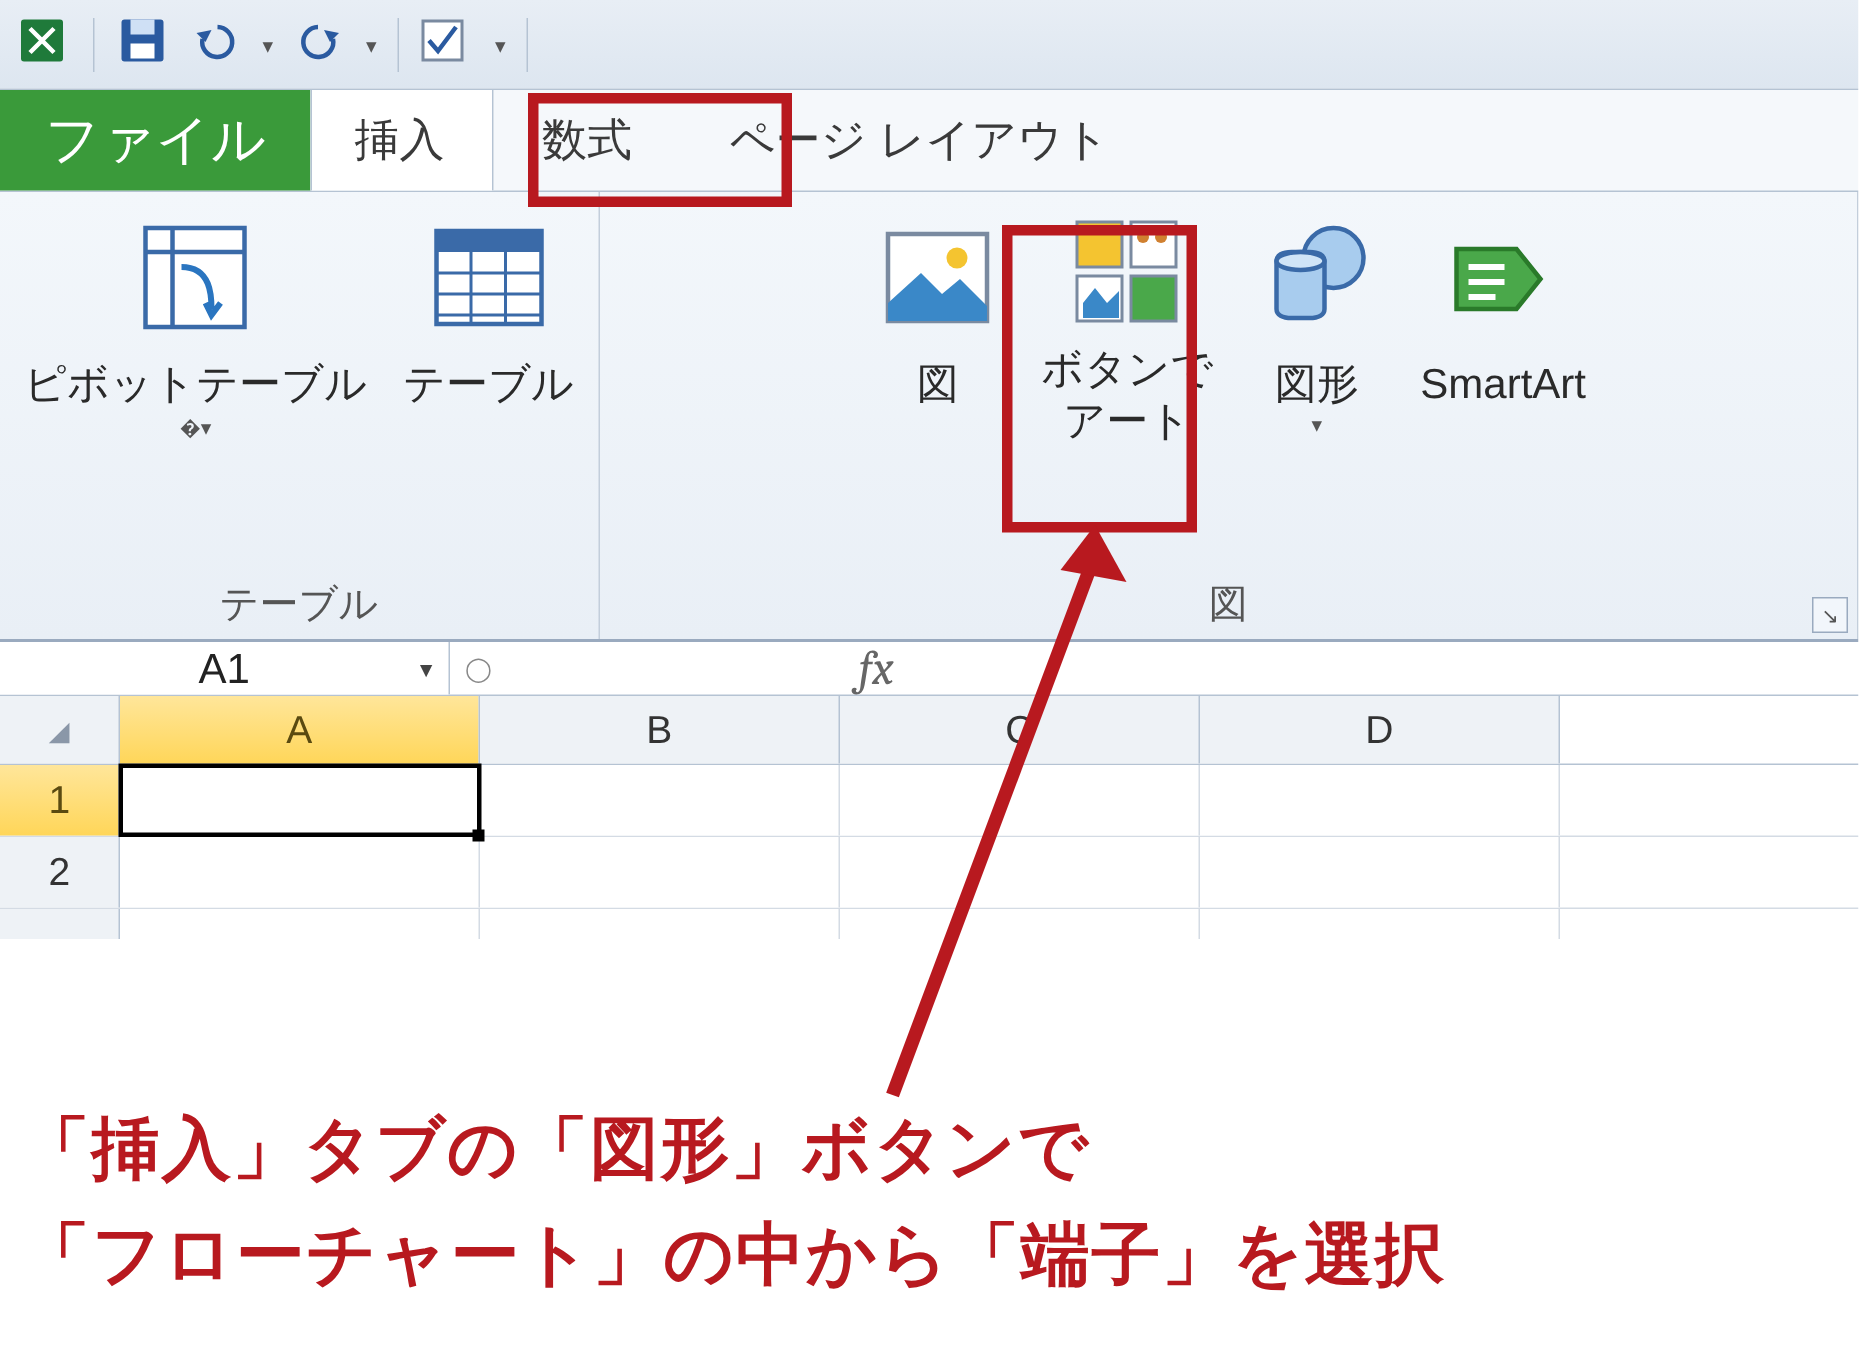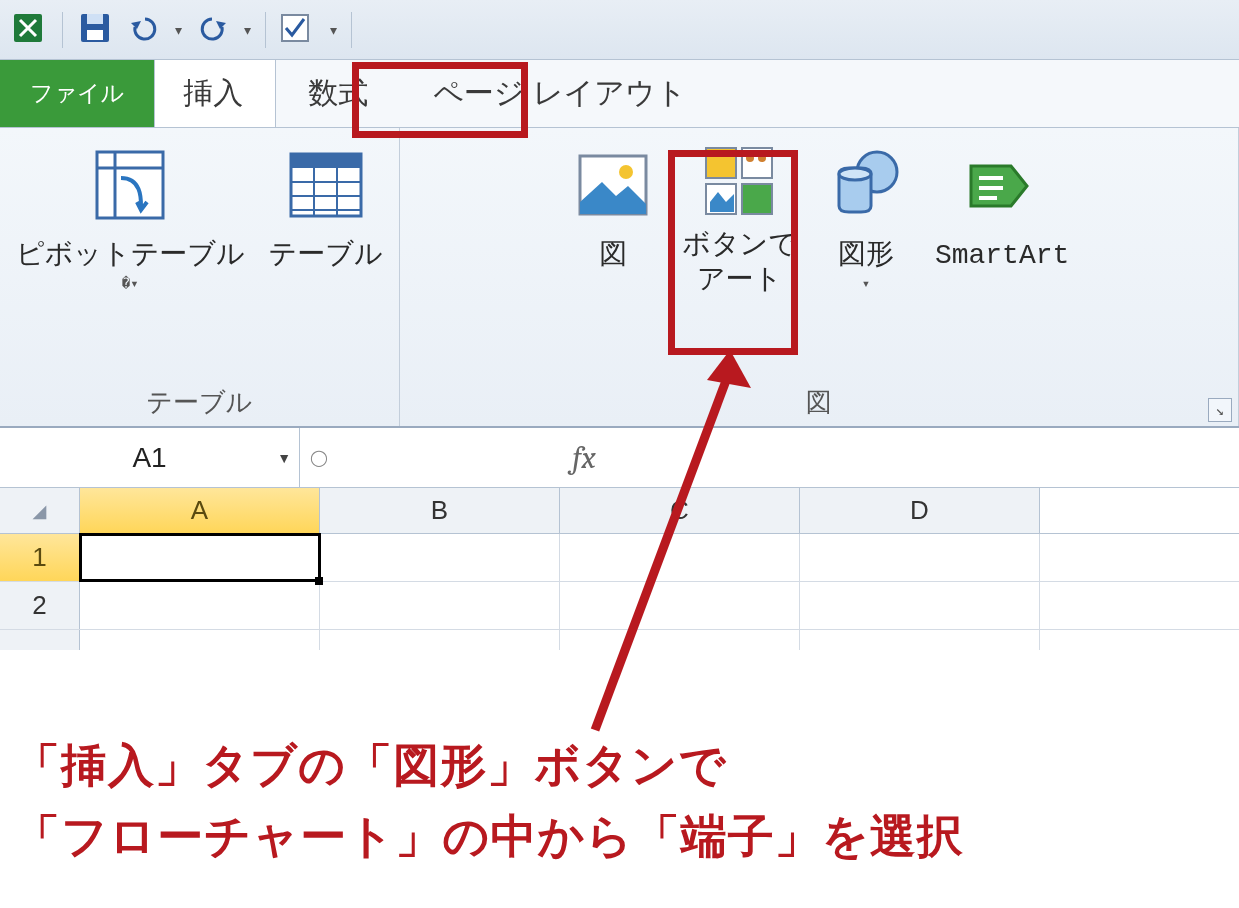--- a/index.html
+++ b/index.html
@@ -37,37 +37,36 @@
     align-items: center;
     justify-content: center;
     font-size: 30px;
     color: #3a3a3a;
     padding: 0 32px;
     border-right: 1px solid transparent;
   }
   .tab.file {
     background: #3a9a3a;
     color: #fff;
-    font-size: 23px;
+    font-size: 36px;
     padding: 0 30px;
     border-right: none;
   }
   .tab.insert {
     background: #fff;
     border-left: 1px solid #b5c3d3;
     border-right: 1px solid #b5c3d3;
     padding-left: 28px;
   }
   .ribbon {
     height: 300px;
     background: linear-gradient(#f3f7fb, #e9eff6);
     border-bottom: 2px solid #9aaabf;
     display: flex;
     align-items: stretch;
-    font-family: Liberation Mono, monospace;
   }
   .group {
     display: flex;
     flex-direction: column;
     align-items: center;
     border-right: 1px solid #c3cedb;
     padding: 8px 10px 4px 10px;
     position: relative;
   }
   .group-items {
@@ -111,21 +110,21 @@
     height: 24px;
     border: 1px solid #9aaabf;
     background: #f2f6fb;
     font-size: 14px;
     color: #555;
     display: flex;
     align-items: center;
     justify-content: center;
   }
   .fbar {
-    height: 60px;
+    height: 36px;
     border-bottom: 1px solid #b5c3d3;
     display: flex;
     align-items: center;
     background: #fff;
   }
   .namebox {
     width: 300px;
     height: 100%;
     border-right: 1px solid #b5c3d3;
     display: flex;

